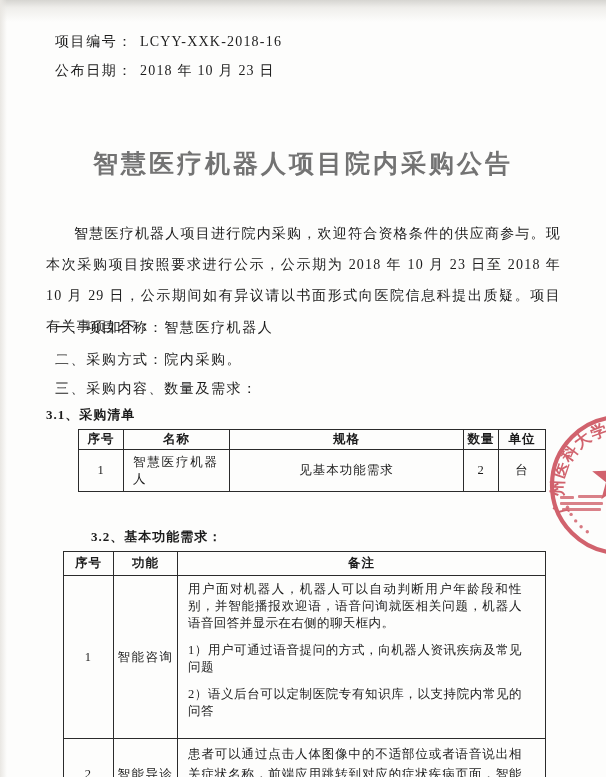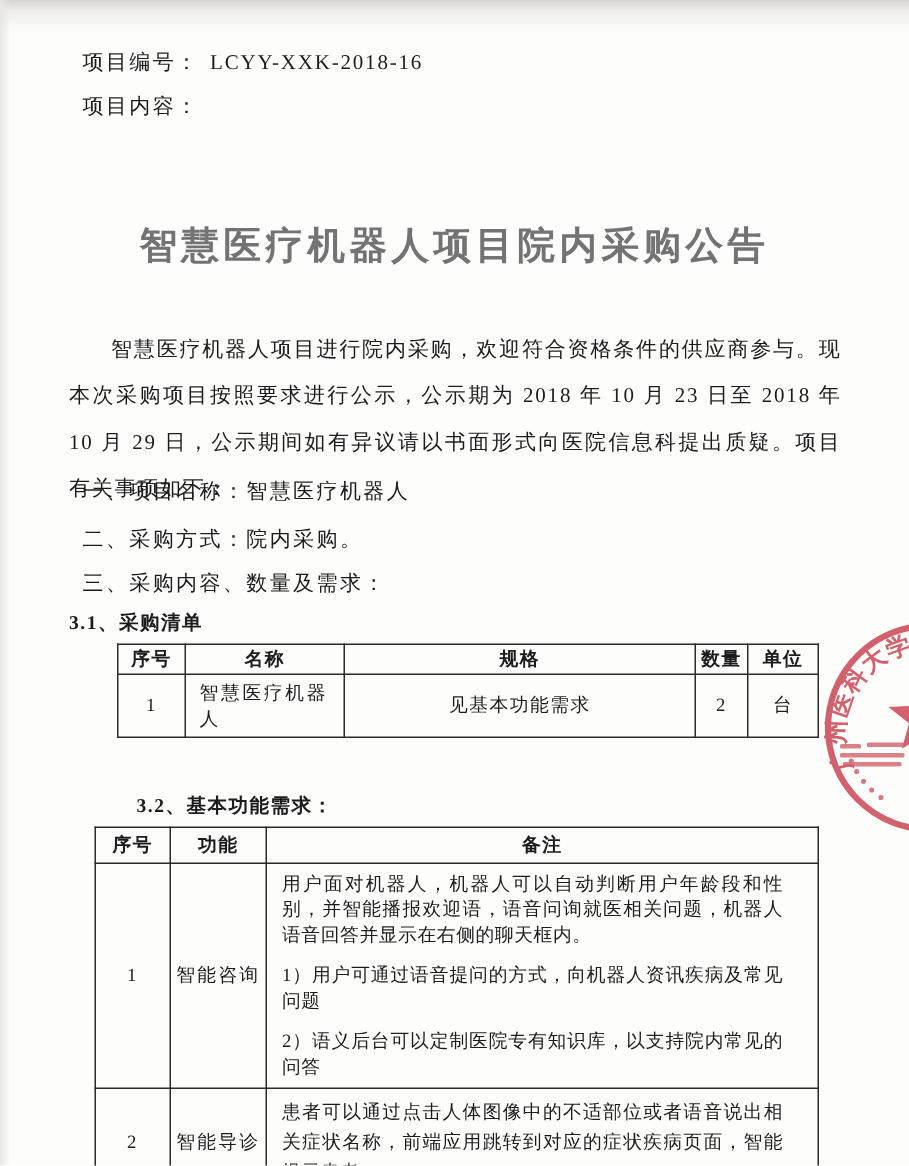--- a/index.html
+++ b/index.html
@@ -62,42 +62,42 @@
   .t-purchase td.cell-name { text-align: left; padding-left: 9px; letter-spacing: 1.8px; }
 
   .t-functions { left: 63px; top: 551px; width: 482px; }
   .t-functions th { height: 24px; font-size: 12.5px; font-weight: 700; text-align: center; letter-spacing: 1px; }
   .t-functions td.cell-no, .t-functions td.cell-func {
     text-align: center; vertical-align: middle; font-size: 12.5px; letter-spacing: 1.5px;
   }
   .t-functions td.cell-notes { vertical-align: top; padding: 5px 23px 5px 10px; font-size: 12.5px; letter-spacing: 0.4px; }
   .cell-notes p { margin: 0; line-height: 17px; text-align: justify; }
   .row-1 .cell-notes p { margin-bottom: 10px; }
-  .row-1 .cell-notes p:last-child { margin-bottom: 0; }
+  .row-1 .cell-notes p:last-child { margin-bottom: 13px; }
   .row-2 .cell-notes p { line-height: 20px; }
   .row-2 td { height: 45px; }
 
   .seal {
     position: absolute; left: 512px; top: 392px;
     mix-blend-mode: multiply; opacity: 0.92;
     pointer-events: none;
   }
 </style>
 </head>
 <body>
 
 <div class="scan-top"></div>
 <div class="scan-left"></div>
 
 <div class="meta">
   <div class="meta-row">
     <span>项目编号：</span><span class="meta-value">LCYY-XXK-2018-16</span>
   </div>
   <div class="meta-row">
-    <span>项目内容：</span><span class="meta-value"></span>
+    <span>公布日期：</span><span class="meta-value">2018 年 10 月 23 日</span>
   </div>
 </div>
 
 <div class="doc-title">智慧医疗机器人项目院内采购公告</div>
 
 <p class="intro">智慧医疗机器人项目进行院内采购，欢迎符合资格条件的供应商参与。现本次采购项目按照要求进行公示，公示期为 2018 年 10 月 23 日至 2018 年 10 月 29 日，公示期间如有异议请以书面形式向医院信息科提出质疑。项目有关事项如下：</p>
 
 <div class="item item-1">一、项目名称：智慧医疗机器人</div>
 <div class="item item-2">二、采购方式：院内采购。</div>
 <div class="item item-3">三、采购内容、数量及需求：</div>

